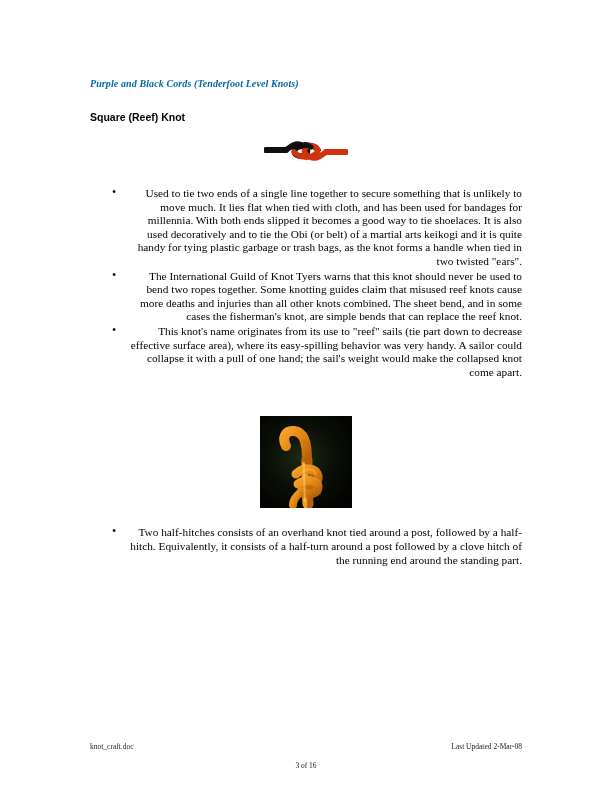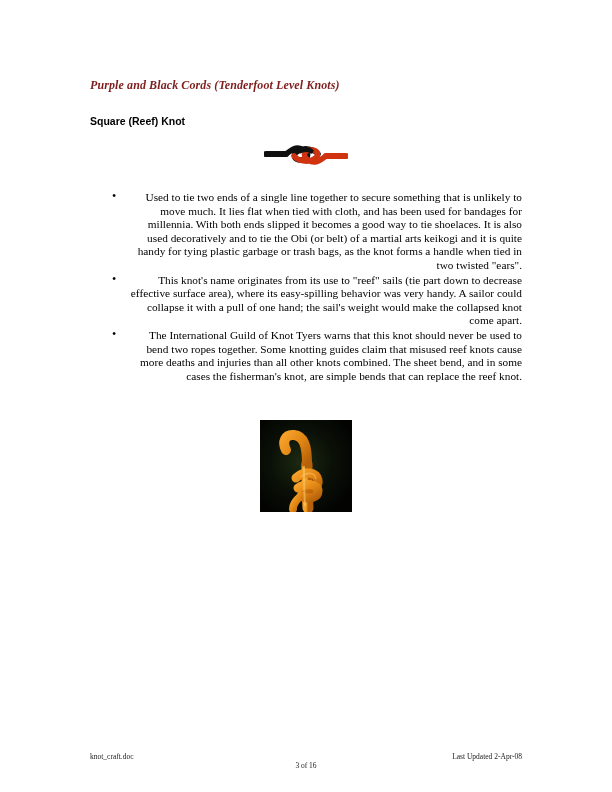--- a/index.html
+++ b/index.html
@@ -28,24 +28,24 @@
     position: absolute;
     left: 90px;
     top: 78px;
     width: 432px;
   }
 
   .doc-title {
     font-family: "Liberation Serif", serif;
     font-weight: bold;
     font-style: italic;
-    font-size: 12px;
+    font-size: 10px;
     letter-spacing: 0.1px;
     margin: 0 0 22px 0;
-    color: #7f1d1d;
+    color: #0369a1;
   }
 
   .section-heading {
     font-family: "Liberation Sans", sans-serif;
     font-weight: bold;
     font-size: 10.5px;
     margin: 0 0 10px 0;
     color: #000;
   }
 
@@ -104,21 +104,21 @@
     top: 742px;
     width: 432px;
     font-size: 7.5px;
     font-family: "Liberation Serif", serif;
     color: #1a1a1a;
     border-top: 0px;
   }
   .footer-row {
     display: flex;
     justify-content: space-between;
-    align-items: center;
+    align-items: flex-start;
   }
   .footer-center { text-align: center; flex: 1; margin-top: 19px; }
   .footer-left { width: 130px; text-align: left; }
   .footer-right { width: 130px; text-align: right; }
 
   
   .watermark {
     position: absolute;
     left: 0;
     top: 676px;
@@ -148,22 +148,22 @@
           <path d="M82 19 L62 19" stroke="#d0330f" stroke-width="6" stroke-linecap="round" fill="none"></path>
           <path d="M62 19 C54 25, 50 27, 44 23 C38 19, 40 13, 47 13 C54 13, 56 18, 50 22 C44 26, 34 24, 30 19" stroke="#d0330f" stroke-width="5.5" fill="none" stroke-linecap="round"></path>
 
           <path d="M36 14 C40 12, 44 12, 47 14" stroke="#101010" stroke-width="5" fill="none" stroke-linecap="round"></path>
         </svg>
       </span>
     </div>
 
     <ul class="bullets">
       <li>Used to tie two ends of a single line together to secure something that is unlikely to move much. It lies flat when tied with cloth, and has been used for bandages for millennia. With both ends slipped it becomes a good way to tie shoelaces. It is also used decoratively and to tie the Obi (or belt) of a martial arts keikogi and it is quite handy for tying plastic garbage or trash bags, as the knot forms a handle when tied in two twisted "ears".</li>
+      <li>The International Guild of Knot Tyers warns that this knot should never be used to bend two ropes together. Some knotting guides claim that misused reef knots cause more deaths and injuries than all other knots combined.  The sheet bend, and in some cases the fisherman's knot, are simple bends that can replace the reef knot.</li>
       <li>This knot's name originates from its use to "reef" sails (tie part down to decrease effective surface area), where its easy-spilling behavior was very handy. A sailor could collapse it with a pull of one hand; the sail's weight would make the collapsed knot come apart.</li>
-      <li>The International Guild of Knot Tyers warns that this knot should never be used to bend two ropes together. Some knotting guides claim that misused reef knots cause more deaths and injuries than all other knots combined.  The sheet bend, and in some cases the fisherman's knot, are simple bends that can replace the reef knot.</li>
     </ul>
 
     <div class="spacer-lg"></div>
 
 
     <div class="figure">
       <span class="hitch-img">
         <svg width="92" height="92" viewBox="0 0 92 92">
           <defs>
             <radialGradient id="bgGlow" cx="45%" cy="45%" r="62%">
@@ -187,28 +187,31 @@
           <path d="M38 68 C46 62, 58 64, 58 71 C58 78, 48 80, 41 76" stroke="url(#ropeG)" stroke-width="9" fill="none" stroke-linecap="round"></path>
 
           <path d="M41 76 C36 80, 33 84, 33 89" stroke="url(#ropeG)" stroke-width="8" fill="none" stroke-linecap="round"></path>
 
           <path d="M45 86 C44 70, 44 56, 44 46" stroke="#ffcf72" stroke-width="2" fill="none" opacity="0.55"></path>
           <path d="M41 57 C48 51, 55 53, 56 59" stroke="#ffcf72" stroke-width="1.6" fill="none" opacity="0.45"></path>
         </svg>
       </span>
     </div>
 
+    <ul class="bullets">
+      <li>Two half-hitches consists of an overhand knot tied around a post, followed by a half-hitch. Equivalently, it consists of a half-turn around a post followed by a clove hitch of the running end around the standing part.</li>
+    </ul>
 
   </div>
 
   <div class="footer">
     <div class="footer-row">
       <div class="footer-left">knot_craft.doc</div>
       <div class="footer-center">3 of 16</div>
-      <div class="footer-right">Last Updated 2-Apr-08</div>
+      <div class="footer-right">Last Updated 2-Mar-08</div>
     </div>
   </div>
 
   <div class="watermark">
     
     
   </div>
 
 </div>
 

